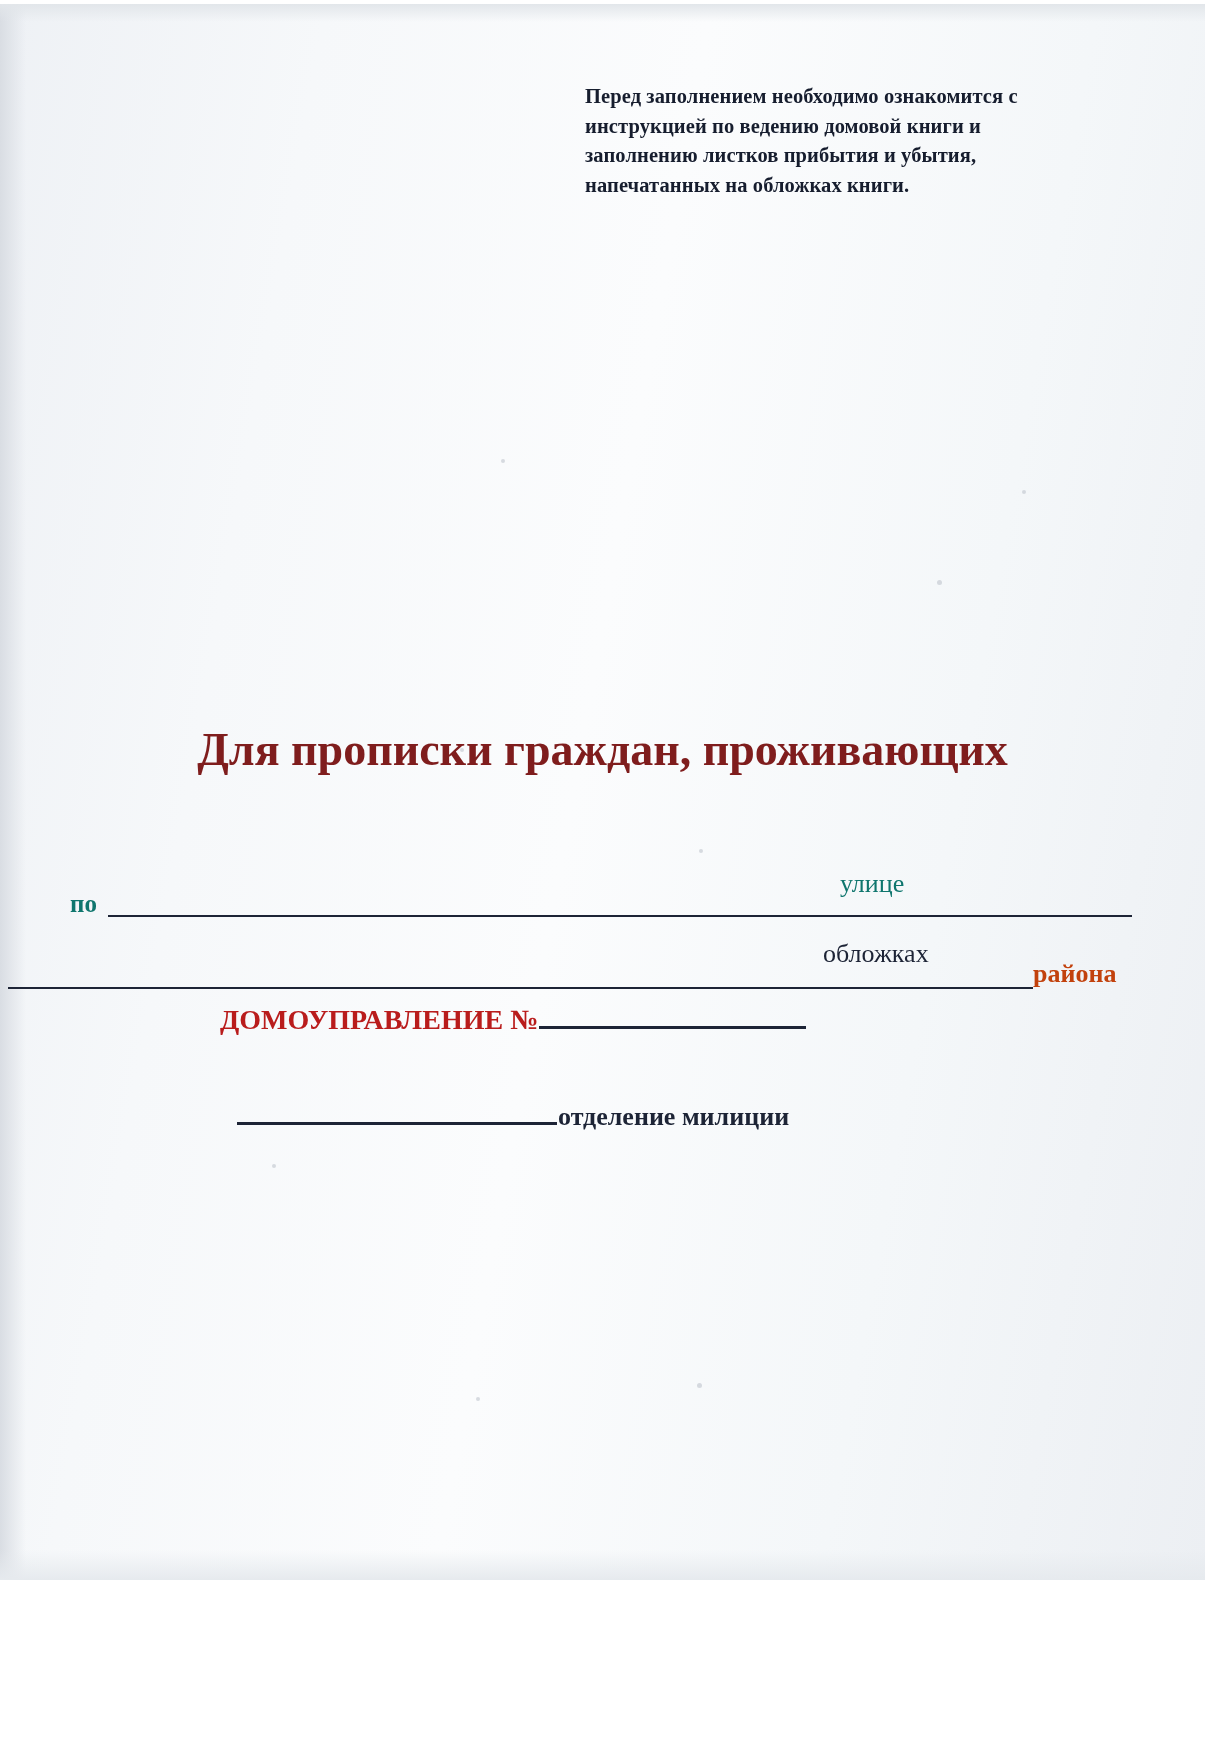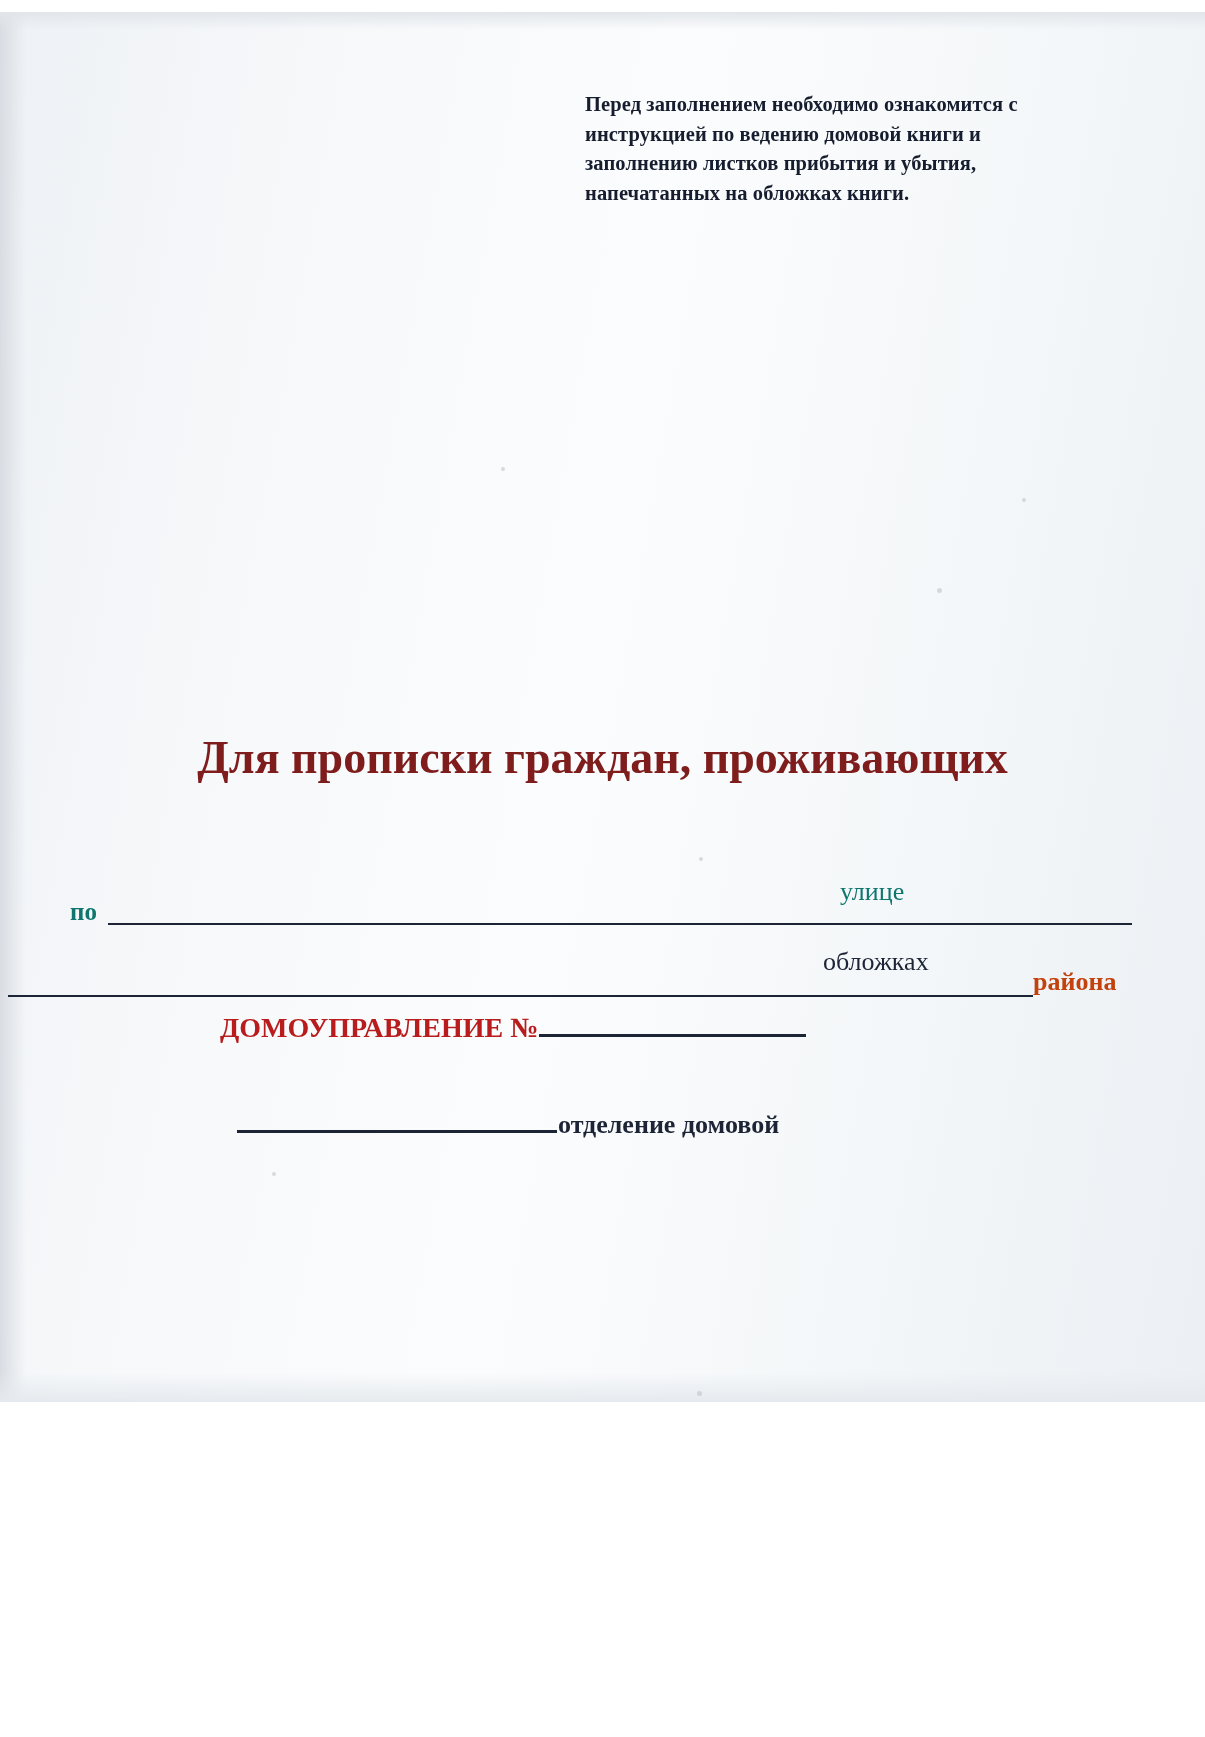--- a/index.html
+++ b/index.html
@@ -6,22 +6,22 @@
     margin: 0;
     padding: 0;
     background: #ffffff;
   }
   body {
     font-family: "Liberation Serif", serif;
   }
   .page {
     position: relative;
     width: 1205px;
-    height: 1390px;
-    margin: 12px auto;
+    height: 1576px;
+    margin: 4px auto;
     background: #f4f6f8;
     overflow: hidden;
     color: #1b2233;
   }
   
   .paper-tint {
     position: absolute;
     inset: 0;
     background:
       linear-gradient(100deg, #eef1f5 0%, #f6f8fa 22%, #fbfcfd 48%, #f4f7f9 74%, #eceff3 100%);
@@ -255,16 +255,16 @@
   <div class="region-row">
     <span class="rule"></span>
   </div>
   <div class="word-rayona">района</div>
 
   <div class="domoupr">
     <span>ДОМОУПРАВЛЕНИЕ №</span><span class="blank"></span>
   </div>
 
   <div class="militia">
-    <span class="blank"></span><span>отделение  домовой</span>
+    <span class="blank"></span><span>отделение  милиции</span>
   </div>
 
 </div>
 
 </body></html>

